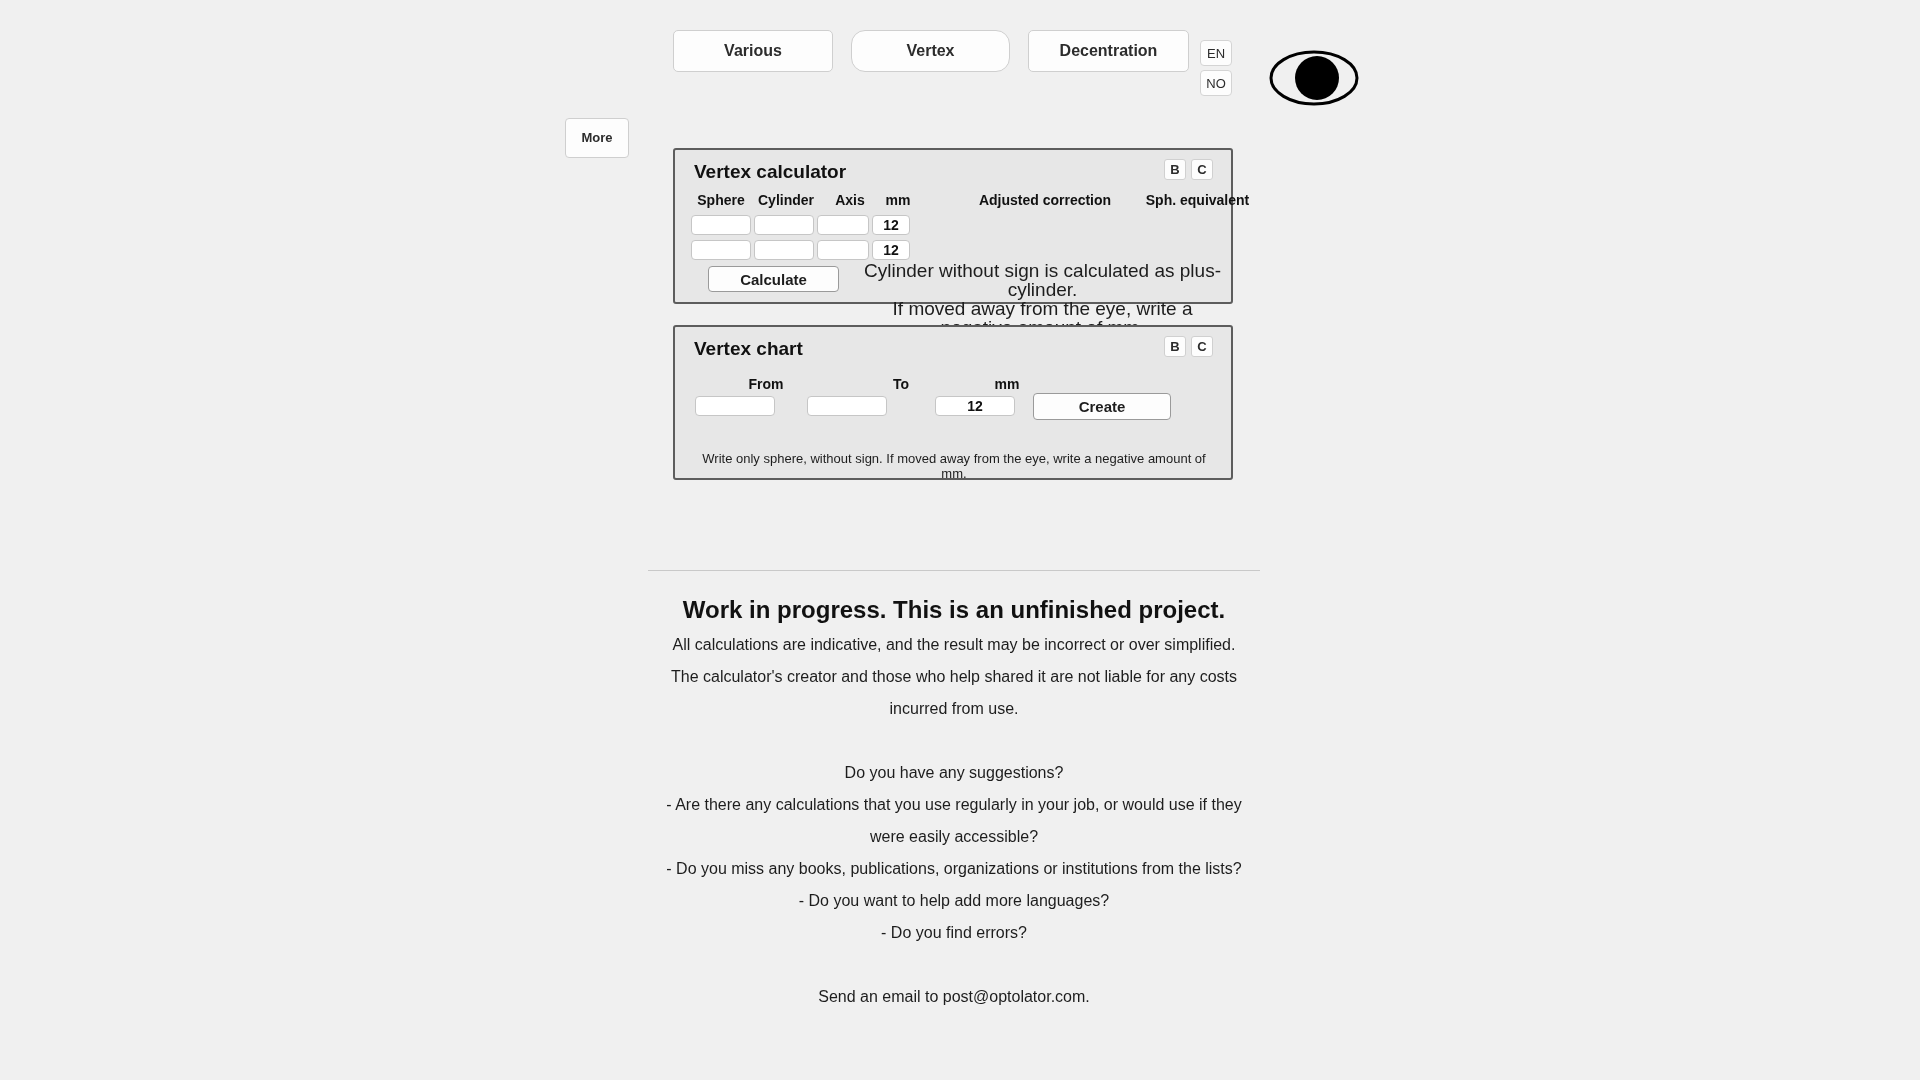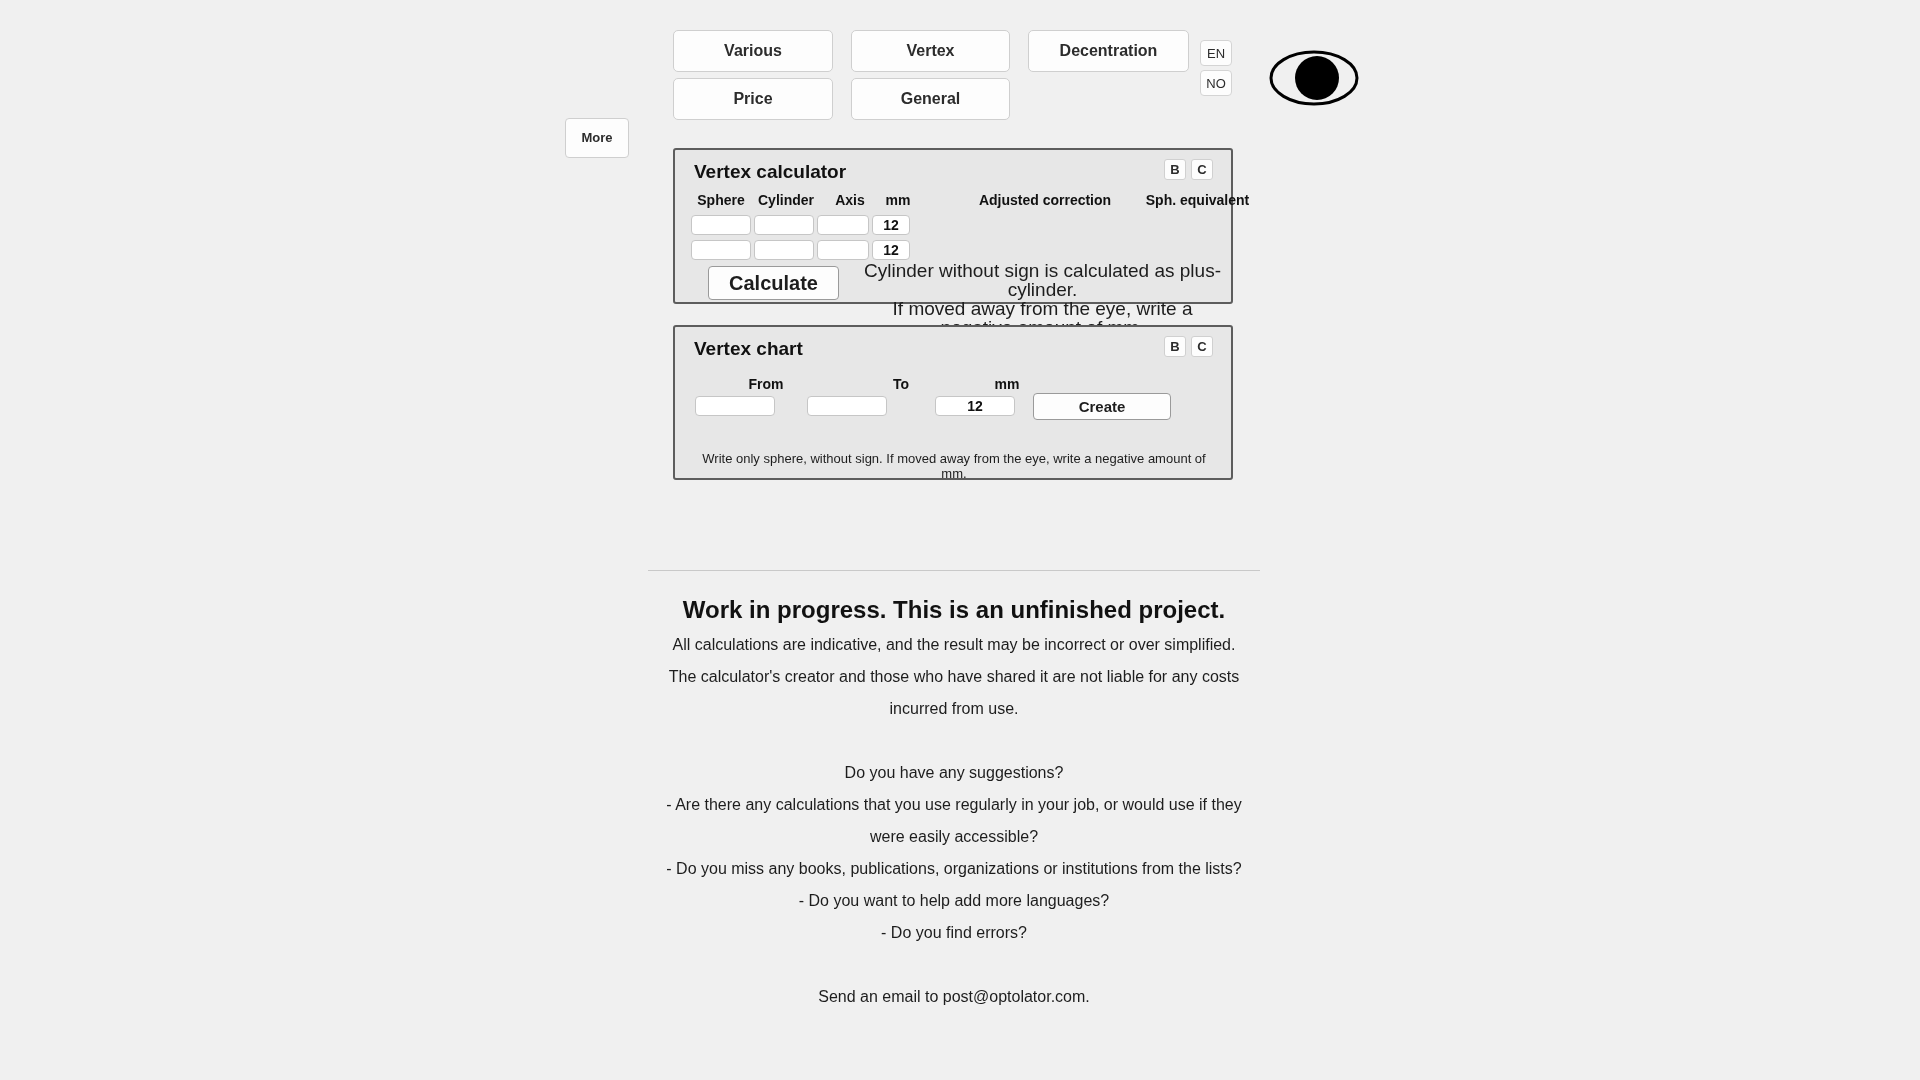--- a/index.html
+++ b/index.html
@@ -49,21 +49,21 @@
     border-radius: 5px;
     height: 42px;
     font-size: 16px;
     font-weight: bold;
     color: #2c2c2c;
     cursor: pointer;
     padding: 0 10px;
     font-family: "Liberation Sans", sans-serif;
   }
   .tab-w1 { width: 160px; }
-  .tab-w2 { width: 159px; }
+  .tab-w2 { width: 159px; border-radius: 14px; }
   .tab-w3 { width: 161px; }
   .tab-spacer { width: 161px; height: 42px; visibility: hidden; }
 
   
   .lang-switch {
     position: absolute;
     left: 1200px; top: 40px;
     display: flex;
     flex-direction: column;
     gap: 4px;
@@ -158,25 +158,25 @@
     outline: none;
   }
   .tf-sphere   { left: 16px;  width: 60px; }
   .tf-cylinder { left: 79px;  width: 60px; }
   .tf-axis     { left: 142px; width: 52px; }
   .tf-mm       { left: 197px; width: 38px; text-align: center; font-weight: bold; font-size: 14px; }
 
   .calc-btn {
     position: absolute;
     left: 33px; top: 116px;
-    width: 131px; height: 34px;
+    width: 131px; height: 26px;
     background: #fdfdfd;
     border: 1px solid #9a9a9a;
     border-radius: 4px;
-    font-size: 20px;
+    font-size: 15px;
     font-weight: bold;
     color: #1d1d1d;
     cursor: pointer;
     padding: 0;
     font-family: "Liberation Sans", sans-serif;
   }
 
   .calc-notes {
     position: absolute;
     left: 185px; top: 111px;
@@ -278,25 +278,20 @@
 
   <div class="nav-area">
 
     <button class="more-btn">More</button>
 
     <div class="tab-grid">
       <div class="tab-row">
         <button class="tab-btn tab-w1">Various</button>
         <button class="tab-btn tab-w2">Vertex</button>
         <button class="tab-btn tab-w3">Decentration</button>
-      </div>
-      <div class="tab-row">
-        <button class="tab-btn tab-w1">Price</button>
-        <button class="tab-btn tab-w2">General</button>
-        <div class="tab-spacer"></div>
       </div>
     </div>
 
     <div class="lang-switch">
       <button class="lang-btn">EN</button>
       <button class="lang-btn">NO</button>
     </div>
 
     <div class="eye-logo">
       <svg width="92" height="60" viewBox="0 0 92 60" xmlns="http://www.w3.org/2000/svg">
@@ -371,21 +366,21 @@
     <button class="create-btn">Create</button>
 
     <div class="chart-note">Write only sphere, without sign. If moved away from the eye, write a negative amount of mm.</div>
   </div>
 
   <div class="divider"></div>
 
   <div class="footer">
     <h1>Work in progress. This is an unfinished project.</h1>
     <p>All calculations are indicative, and the result may be incorrect or over simplified.</p>
-    <p>The calculator's creator and those who have shared it are not liable for any costs</p>
+    <p>The calculator's creator and those who help shared it are not liable for any costs</p>
     <p>incurred from use.</p>
     <div class="gap-block"></div>
     <p>Do you have any suggestions?</p>
     <p>- Are there any calculations that you use regularly in your job, or would use if they</p>
     <p>were easily accessible?</p>
     <p>- Do you miss any books, publications, organizations or institutions from the lists?</p>
     <p>- Do you want to help add more languages?</p>
     <p>- Do you find errors?</p>
     <div class="gap-block"></div>
     <p>Send an email to post@optolator.com.</p>

